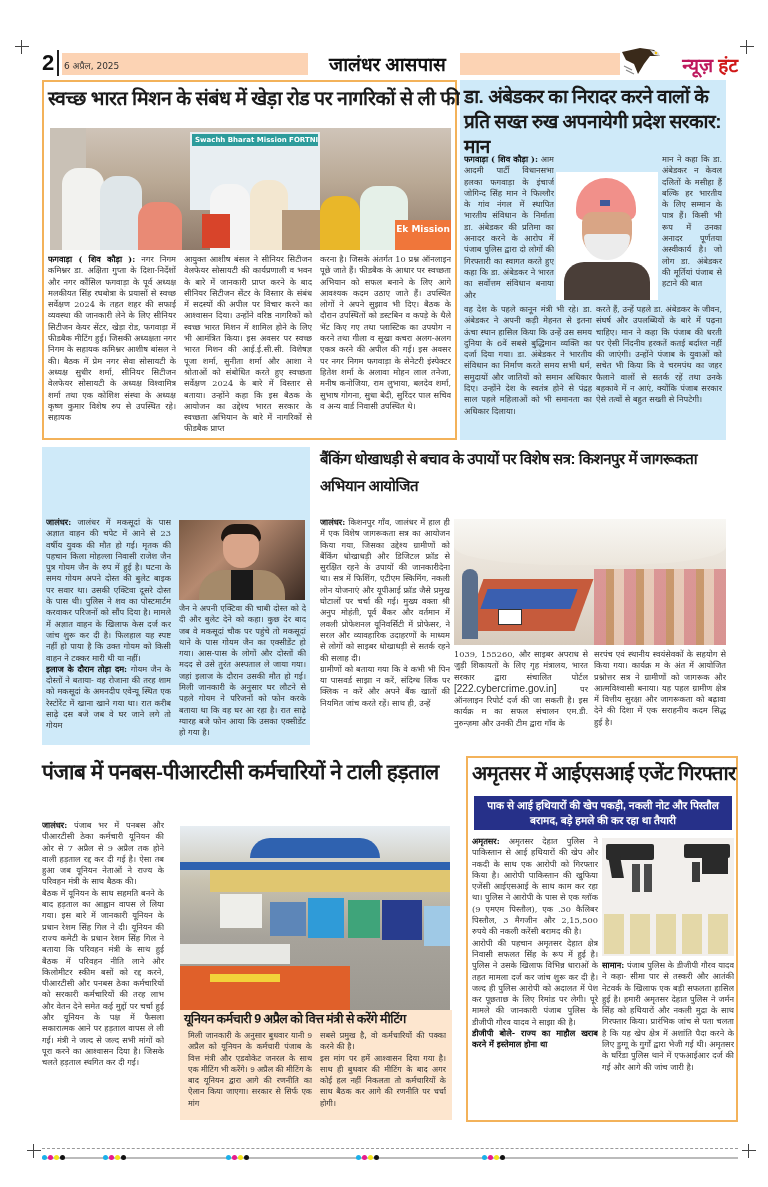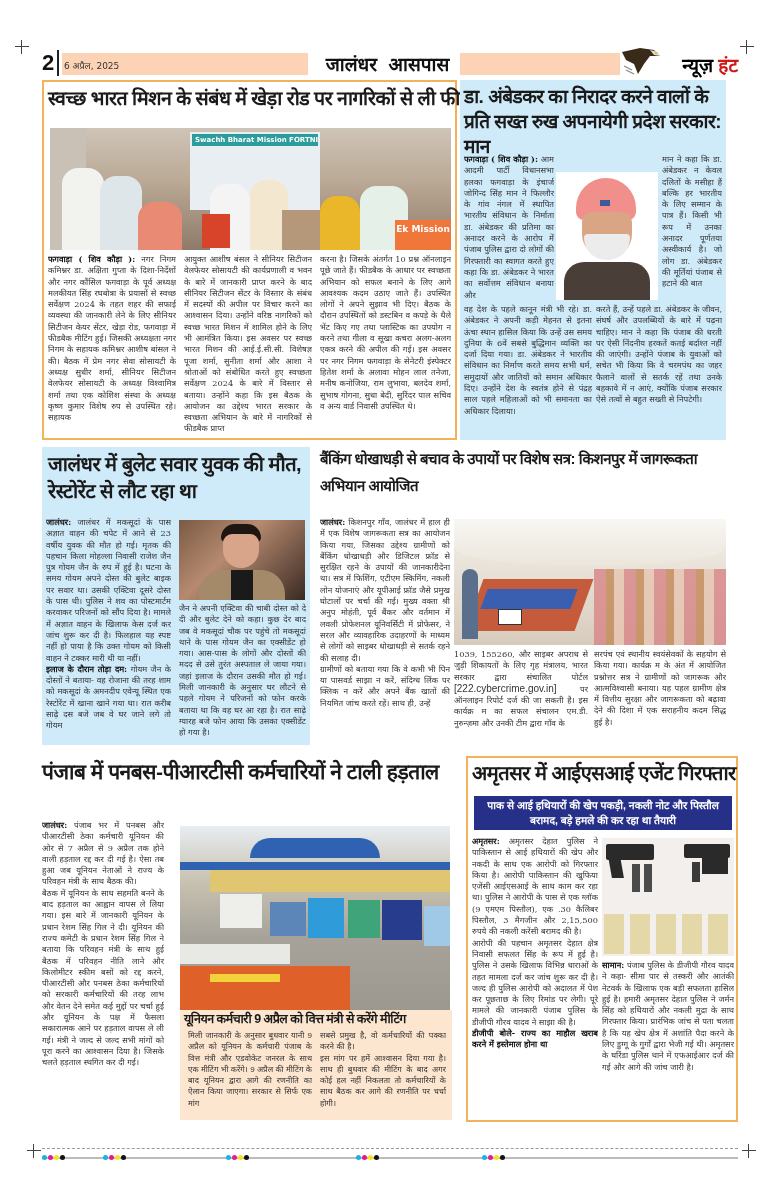--- a/index.html
+++ b/index.html
@@ -1,24 +1,24 @@
 <!DOCTYPE html>
 <html><head>
 <meta charset="utf-8">
 <style>
   * { box-sizing: border-box; margin: 0; padding: 0; }
   html, body { width: 768px; height: 1187px; background: #ffffff; overflow: hidden; }
   body { position: relative; font-family: "DejaVu Sans", sans-serif; color: #222; }
   .hdr-bar { position: absolute; top: 53px; height: 22px; background: #fcd3b4; }
   .pagenum { position: absolute; left: 42px; top: 50px; font-weight: bold; font-size: 22px; font-family: "Liberation Sans", sans-serif; color: #111; border-right: 2px solid #222; padding-right: 3px; line-height: 26px; }
   .pdate { position: absolute; left: 64px; top: 59px; font-size: 9px; color: #333; }
-  .section-title { position: absolute; left: 305px; top: 51px; width: 165px; text-align: center; font-weight: bold; font-size: 19px; color: #111; font-family: Liberation Mono, monospace; }
+  .section-title { position: absolute; left: 305px; top: 51px; width: 165px; text-align: center; font-weight: bold; font-size: 19px; color: #111; font-family: Liberation Serif, serif; }
   .brand { position: absolute; left: 620px; top: 46px; width: 118px; height: 30px; }
   .brand-text { position: absolute; right: 0; top: 6px; font-weight: bold; font-size: 19px; font-family: "Liberation Sans", sans-serif; }
-  .brand-text .a { color: #000000; } .brand-text .b { color: #d01818; }
+  .brand-text .a { color: #be185d; } .brand-text .b { color: #d01818; }
   .box { position: absolute; }
   .orange-border { border: 2px solid #f3b25a; }
   .blue-bg { background: #cfeaf9; }
   .peach-bg { background: #fde6cf; }
   .headline { font-weight: bold; color: #1a1a1a; font-family: "Liberation Sans", sans-serif; letter-spacing: -0.5px; line-height: 1.15; }
   .body-txt { font-size: 8.2px; line-height: 11.3px; color: #333; text-align: justify; font-family: "DejaVu Serif", serif; overflow: hidden; }
   .body-txt b { color: #111; }
   .photo { position: absolute; overflow: hidden; }
   .subbar { position: absolute; background: #263089; color: #fff; font-weight: bold; font-family: "Liberation Sans", sans-serif; text-align: center; }
   .regmark { position: absolute; width: 14px; height: 14px; }
@@ -89,21 +89,20 @@
     <div style="position:absolute;left:26px;top:40px;width:50px;height:46px;background:#d9a585;border-radius:10px 10px 24px 24px;"></div>
     <div style="position:absolute;left:28px;top:62px;width:46px;height:26px;background:#ececec;border-radius:4px 4px 22px 22px;"></div>
     <div style="position:absolute;left:8px;top:90px;width:86px;height:38px;background:#4a3e38;border-radius:20px 20px 0 0;"></div>
   </div>
   <div class="body-txt" style="position:absolute;left:202px;top:74px;width:60px;height:146px;">मान ने कहा कि डा. अंबेडकर न केवल दलितों के मसीहा हैं बल्कि हर भारतीय के लिए सम्मान के पात्र हैं। किसी भी रूप में उनका अनादर पूर्णतया अस्वीकार्य है। जो लोग डा. अंबेडकर की मूर्तियां पंजाब से हटाने की बात</div>
   <div class="body-txt" style="position:absolute;left:4px;top:224px;width:128px;height:132px;">वह देश के पहले कानून मंत्री भी रहे। डा. अंबेडकर ने अपनी कड़ी मेहनत से इतना ऊंचा स्थान हासिल किया कि उन्हें उस समय दुनिया के 6वें सबसे बुद्धिमान व्यक्ति का दर्जा दिया गया। डा. अंबेडकर ने भारतीय संविधान का निर्माण करते समय सभी धर्म, समुदायों और जातियों को समान अधिकार दिए। उन्होंने देश के स्वतंत्र होने से पंद्रह साल पहले महिलाओं को भी समानता का अधिकार दिलाया।</div>
   <div class="body-txt" style="position:absolute;left:136px;top:224px;width:126px;height:132px;">करते हैं, उन्हें पहले डा. अंबेडकर के जीवन, संघर्ष और उपलब्धियों के बारे में पढ़ना चाहिए। मान ने कहा कि पंजाब की धरती पर ऐसी निंदनीय हरकतें कतई बर्दाश्त नहीं की जाएंगी। उन्होंने पंजाब के युवाओं को सचेत भी किया कि वे चरमपंथ का जहर फैलाने वालों से सतर्क रहें तथा उनके बहकावे में न आएं, क्योंकि पंजाब सरकार ऐसे तत्वों से बहुत सख्ती से निपटेगी।</div>
 </div>
 
 <div class="box blue-bg" style="left:42px;top:447px;width:268px;height:298px;">
-  <div class="headline" style="position:absolute;left:6px;top:4px;width:260px;font-size:20px;line-height:27px;">जालंधर में बुलेट सवार युवक की मौत, रेस्टोरेंट से लौट रहा था</div>
   <div class="body-txt" style="position:absolute;left:4px;top:70px;width:125px;height:224px;">
     <b>जालंधर:</b> <span>जालंधर में मकसूदां के पास अज्ञात वाहन की चपेट में आने से 23 वर्षीय युवक की मौत हो गई। मृतक की पहचान किला मोहल्ला निवासी राजेश जैन पुत्र गोयम जैन के रुप में हुई है। घटना के समय गोयम अपने दोस्त की बुलेट बाइक पर सवार था। उसकी एक्टिवा दूसरे दोस्त के पास थी। पुलिस ने शव का पोस्टमार्टम करवाकर परिजनों को सौंप दिया है। मामले में अज्ञात वाहन के खिलाफ केस दर्ज कर जांच शुरू कर दी है। फिलहाल यह स्पष्ट नहीं हो पाया है कि उक्त गोयम को किसी वाहन ने टक्कर मारी थी या नहीं।</span><br>
     <b>इलाज के दौरान तोड़ा दम:</b> <span>गोयम जैन के दोस्तों ने बताया- वह रोजाना की तरह शाम को मकसूदां के अमनदीप एवेन्यू स्थित एक रेस्टोरेंट में खाना खाने गया था। रात करीब साढ़े दस बजे जब वे घर जाने लगे तो गोयम</span>
   </div>
   <div class="photo" style="left:137px;top:73px;width:126px;height:80px;background:linear-gradient(135deg,#7a5a44,#b68a70 40%,#3a2a22);">
     <div style="position:absolute;left:42px;top:4px;width:40px;height:18px;background:#1e1612;border-radius:20px 20px 6px 6px;"></div>
     <div style="position:absolute;left:44px;top:14px;width:36px;height:34px;background:#d9a58a;border-radius:10px 10px 20px 20px;"></div>
     <div style="position:absolute;left:20px;top:50px;width:86px;height:30px;background:#a58a6a;border-radius:24px 24px 0 0;"></div>
     <div style="position:absolute;left:52px;top:50px;width:22px;height:30px;background:#1a1a1a;"></div>
   </div>

